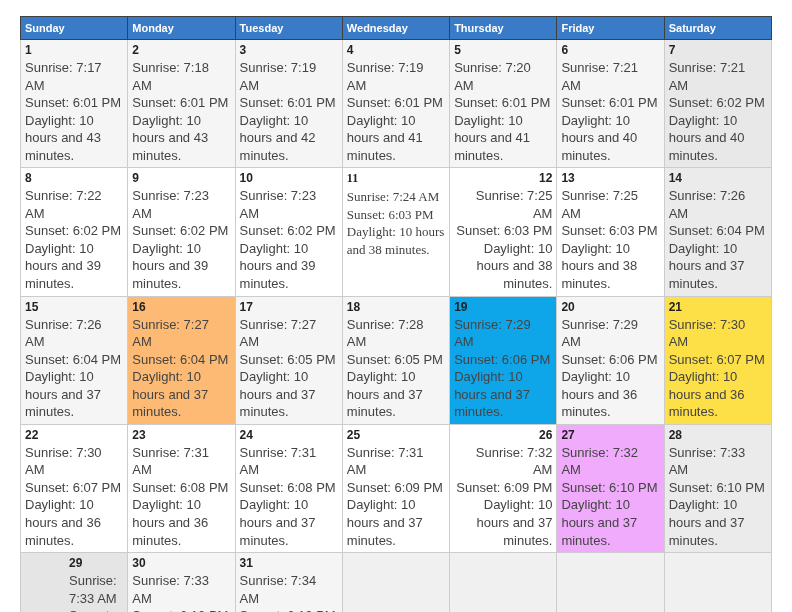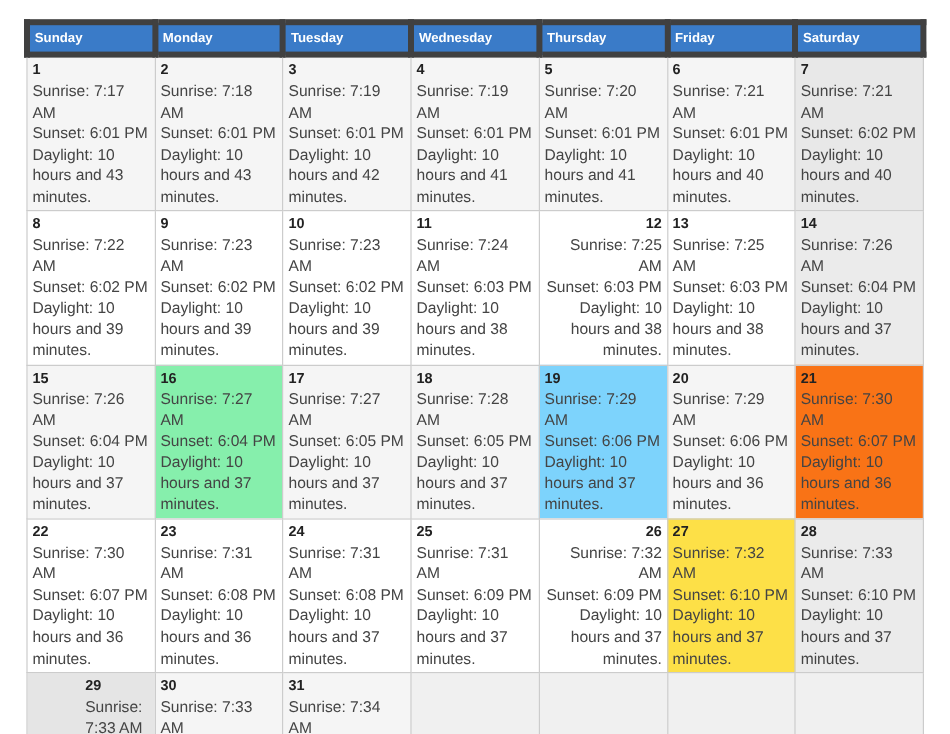--- a/index.html
+++ b/index.html
@@ -55,21 +55,21 @@
       border-collapse: collapse;
       font-size: 9.5px;
     }
     thead tr th {
       background: #3a7bc8;
       color: #fff;
       padding: 5px 4px;
       text-align: left;
       font-size: 11px;
       font-weight: bold;
-      border: 5px solid #404040;
+      border: 1px solid #404040;
     }
     tbody tr td {
       border: 1px solid #ccc;
       padding: 3px 4px;
       vertical-align: top;
       width: 14.28%;
       height: 78px;
       background: #fff;
     }
     tbody tr:nth-child(odd) td {
@@ -131,57 +131,57 @@
           <td style="background: rgb(232, 232, 232);"><span class="day-num">7</span>
         <span class="day-detail">Sunrise: 7:21 AM<br>Sunset: 6:02 PM<br>Daylight: 10 hours and 40 minutes.</span></td>
         </tr>
         <tr>
           <td style="background: rgb(255, 255, 255);"><span class="day-num">8</span>
         <span class="day-detail">Sunrise: 7:22 AM<br>Sunset: 6:02 PM<br>Daylight: 10 hours and 39 minutes.</span></td>
           <td style="background: rgb(255, 255, 255);"><span class="day-num">9</span>
         <span class="day-detail">Sunrise: 7:23 AM<br>Sunset: 6:02 PM<br>Daylight: 10 hours and 39 minutes.</span></td>
           <td style="background: rgb(255, 255, 255);"><span class="day-num">10</span>
         <span class="day-detail">Sunrise: 7:23 AM<br>Sunset: 6:02 PM<br>Daylight: 10 hours and 39 minutes.</span></td>
-          <td style="background: rgb(255, 255, 255);"><span class="day-num">11</span>
+          <td style="background: rgb(255, 255, 255); font-family: Liberation Serif, serif;"><span class="day-num">11</span>
         <span class="day-detail">Sunrise: 7:24 AM<br>Sunset: 6:03 PM<br>Daylight: 10 hours and 38 minutes.</span></td>
           <td style="background: rgb(255, 255, 255); text-align: right;"><span class="day-num">12</span>
         <span class="day-detail">Sunrise: 7:25 AM<br>Sunset: 6:03 PM<br>Daylight: 10 hours and 38 minutes.</span></td>
           <td style="background: rgb(255, 255, 255);"><span class="day-num">13</span>
         <span class="day-detail">Sunrise: 7:25 AM<br>Sunset: 6:03 PM<br>Daylight: 10 hours and 38 minutes.</span></td>
           <td style="background: rgb(235, 235, 235); margin-top: 48px;"><span class="day-num">14</span>
         <span class="day-detail">Sunrise: 7:26 AM<br>Sunset: 6:04 PM<br>Daylight: 10 hours and 37 minutes.</span></td>
         </tr>
         <tr>
           <td style="background: rgb(245, 245, 245);"><span class="day-num">15</span>
         <span class="day-detail">Sunrise: 7:26 AM<br>Sunset: 6:04 PM<br>Daylight: 10 hours and 37 minutes.</span></td>
-          <td style="background: #86efac;"><span class="day-num">16</span>
+          <td style="background: #fdba74;"><span class="day-num">16</span>
         <span class="day-detail">Sunrise: 7:27 AM<br>Sunset: 6:04 PM<br>Daylight: 10 hours and 37 minutes.</span></td>
           <td style="background: rgb(245, 245, 245);"><span class="day-num">17</span>
         <span class="day-detail">Sunrise: 7:27 AM<br>Sunset: 6:05 PM<br>Daylight: 10 hours and 37 minutes.</span></td>
           <td style="background: rgb(245, 245, 245);"><span class="day-num">18</span>
         <span class="day-detail">Sunrise: 7:28 AM<br>Sunset: 6:05 PM<br>Daylight: 10 hours and 37 minutes.</span></td>
-          <td style="background: #7dd3fc;"><span class="day-num">19</span>
+          <td style="background: #0ea5e9;"><span class="day-num">19</span>
         <span class="day-detail">Sunrise: 7:29 AM<br>Sunset: 6:06 PM<br>Daylight: 10 hours and 37 minutes.</span></td>
           <td style="background: rgb(245, 245, 245);"><span class="day-num">20</span>
         <span class="day-detail">Sunrise: 7:29 AM<br>Sunset: 6:06 PM<br>Daylight: 10 hours and 36 minutes.</span></td>
-          <td style="background: #f97316; margin-top: 47px;"><span class="day-num">21</span>
+          <td style="background: #fde047; margin-top: 47px;"><span class="day-num">21</span>
         <span class="day-detail">Sunrise: 7:30 AM<br>Sunset: 6:07 PM<br>Daylight: 10 hours and 36 minutes.</span></td>
         </tr>
         <tr>
           <td style="background: rgb(255, 255, 255);"><span class="day-num">22</span>
         <span class="day-detail">Sunrise: 7:30 AM<br>Sunset: 6:07 PM<br>Daylight: 10 hours and 36 minutes.</span></td>
           <td style="background: rgb(255, 255, 255);"><span class="day-num">23</span>
         <span class="day-detail">Sunrise: 7:31 AM<br>Sunset: 6:08 PM<br>Daylight: 10 hours and 36 minutes.</span></td>
           <td style="background: rgb(255, 255, 255);"><span class="day-num">24</span>
         <span class="day-detail">Sunrise: 7:31 AM<br>Sunset: 6:08 PM<br>Daylight: 10 hours and 37 minutes.</span></td>
           <td style="background: rgb(255, 255, 255);"><span class="day-num">25</span>
         <span class="day-detail">Sunrise: 7:31 AM<br>Sunset: 6:09 PM<br>Daylight: 10 hours and 37 minutes.</span></td>
           <td style="background: rgb(255, 255, 255); text-align: right;"><span class="day-num">26</span>
         <span class="day-detail">Sunrise: 7:32 AM<br>Sunset: 6:09 PM<br>Daylight: 10 hours and 37 minutes.</span></td>
-          <td style="background: #fde047;"><span class="day-num">27</span>
+          <td style="background: #f0abfc;"><span class="day-num">27</span>
         <span class="day-detail">Sunrise: 7:32 AM<br>Sunset: 6:10 PM<br>Daylight: 10 hours and 37 minutes.</span></td>
           <td style="background: rgb(235, 235, 235);"><span class="day-num">28</span>
         <span class="day-detail">Sunrise: 7:33 AM<br>Sunset: 6:10 PM<br>Daylight: 10 hours and 37 minutes.</span></td>
         </tr>
         <tr>
           <td style="background: #e5e5e5; padding-left: 48px;"><span class="day-num">29</span>
         <span class="day-detail">Sunrise: 7:33 AM<br>Sunset: 6:11 PM<br>Daylight: 10 hours and 37 minutes.</span></td>
           <td style="background: rgb(245, 245, 245);"><span class="day-num">30</span>
         <span class="day-detail">Sunrise: 7:33 AM<br>Sunset: 6:12 PM<br>Daylight: 10 hours and 38 minutes.</span></td>
           <td style="background: rgb(245, 245, 245);"><span class="day-num">31</span>

